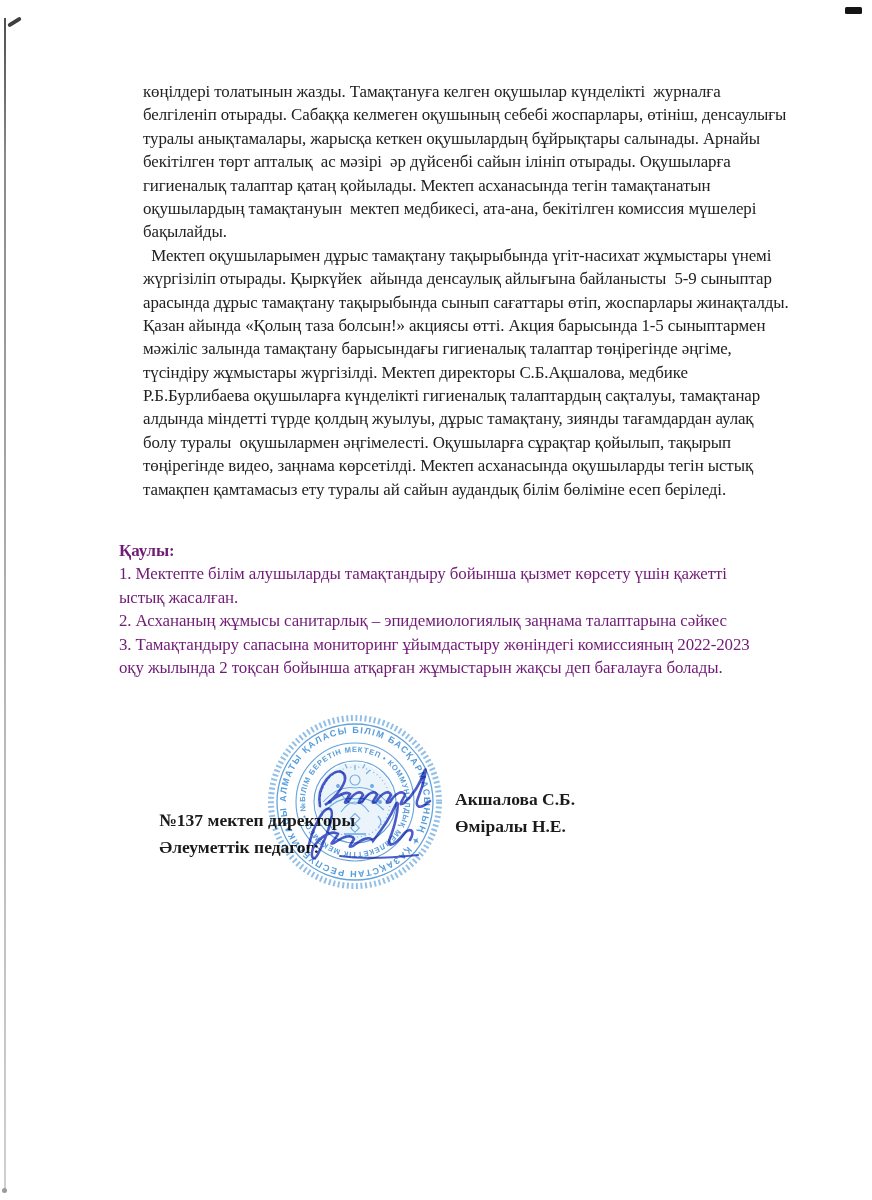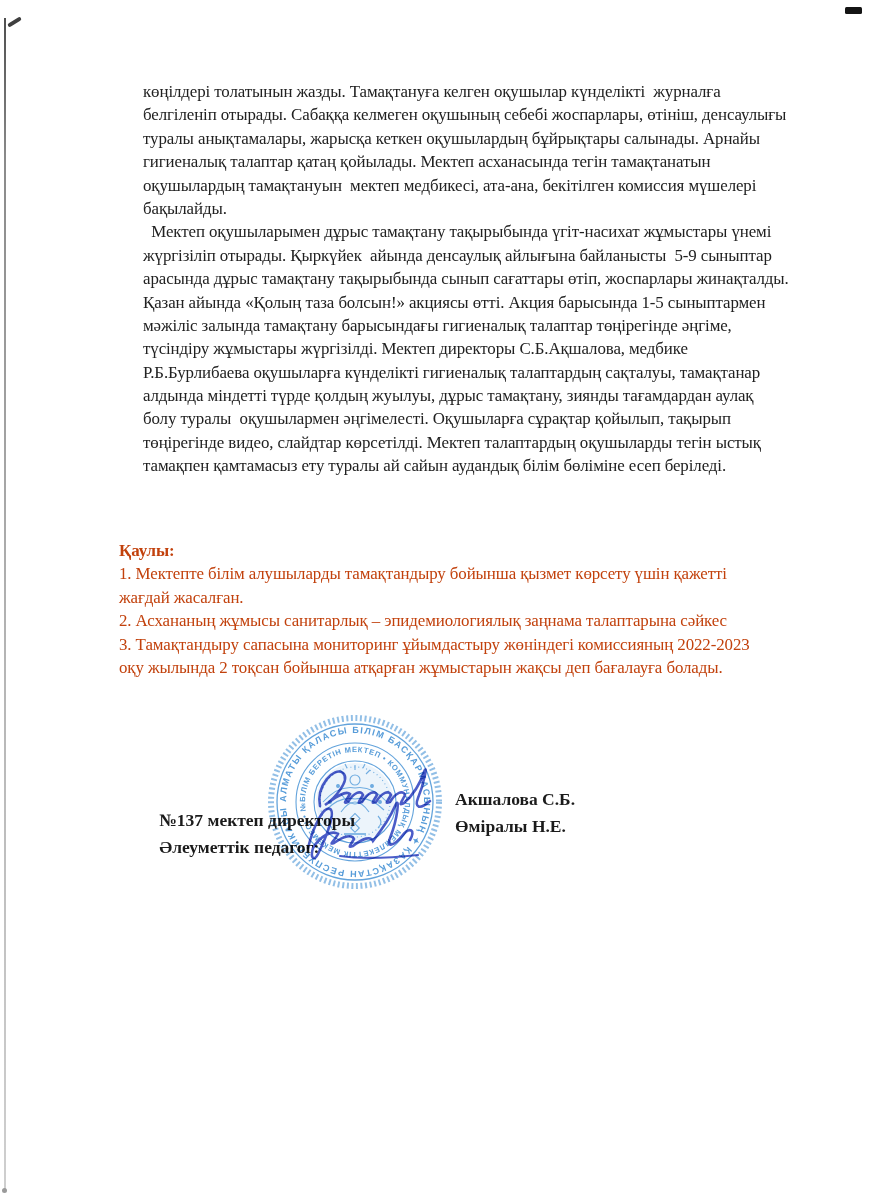--- a/index.html
+++ b/index.html
@@ -27,21 +27,21 @@
   
   .content{
     position:absolute;left:119px;top:80px;width:690px;
     font-size:16.9px;line-height:23.4px;letter-spacing:-0.1px;
     color:#212121;
     margin-left:24px;
   }
   .tline{white-space:pre;height:23.4px;}
   .resolution{
     position:absolute;left:119px;top:539px;width:700px;
-    font-size:16.9px;line-height:23.4px;letter-spacing:-0.1px;color:#c2410c;
+    font-size:16.9px;line-height:23.4px;letter-spacing:-0.1px;color:#701a75;
   }
   .res-heading{font-weight:bold;height:23.4px;white-space:pre;}
   
   .sig-block{
     position:absolute;left:133px;top:789px;width:520px;
     font-size:17.5px;font-weight:bold;color:#1b1b1b;z-index:2;
   }
   .sig-row{position:relative;height:27px;white-space:pre;}
   .sig-name{position:absolute;left:322px;top:0;text-align:right;}
   
@@ -63,44 +63,45 @@
   <div class="edge-line"></div>
   <div class="edge-hook"></div>
   <div class="edge-dot"></div>
   <div class="tr-mark"></div>
 
   <div class="content">
     <div>
         <div class="tline">көңілдері толатынын жазды. Тамақтануға келген оқушылар күнделікті  журналға</div>
         <div class="tline">белгіленіп отырады. Сабаққа келмеген оқушының себебі жоспарлары, өтініш, денсаулығы</div>
         <div class="tline">туралы анықтамалары, жарысқа кеткен оқушылардың бұйрықтары салынады. Арнайы</div>
+        <div class="tline">бекітілген төрт апталық  ас мәзірі  әр дүйсенбі сайын ілініп отырады. Оқушыларға</div>
         <div class="tline">гигиеналық талаптар қатаң қойылады. Мектеп асханасында тегін тамақтанатын</div>
         <div class="tline">оқушылардың тамақтануын  мектеп медбикесі, ата-ана, бекітілген комиссия мүшелері</div>
         <div class="tline">бақылайды.</div>
       </div>
     <div>
         <div class="tline">  Мектеп оқушыларымен дұрыс тамақтану тақырыбында үгіт-насихат жұмыстары үнемі</div>
         <div class="tline">жүргізіліп отырады. Қыркүйек  айында денсаулық айлығына байланысты  5-9 сыныптар</div>
         <div class="tline">арасында дұрыс тамақтану тақырыбында сынып сағаттары өтіп, жоспарлары жинақталды.</div>
         <div class="tline">Қазан айында «Қолың таза болсын!» акциясы өтті. Акция барысында 1-5 сыныптармен</div>
         <div class="tline">мәжіліс залында тамақтану барысындағы гигиеналық талаптар төңірегінде әңгіме,</div>
         <div class="tline">түсіндіру жұмыстары жүргізілді. Мектеп директоры С.Б.Ақшалова, медбике</div>
         <div class="tline">Р.Б.Бурлибаева оқушыларға күнделікті гигиеналық талаптардың сақталуы, тамақтанар</div>
         <div class="tline">алдында міндетті түрде қолдың жуылуы, дұрыс тамақтану, зиянды тағамдардан аулақ</div>
         <div class="tline">болу туралы  оқушылармен әңгімелесті. Оқушыларға сұрақтар қойылып, тақырып</div>
-        <div class="tline">төңірегінде видео, слайдтар көрсетілді. Мектеп талаптардың оқушыларды тегін ыстық</div>
+        <div class="tline">төңірегінде видео, заңнама көрсетілді. Мектеп асханасында оқушыларды тегін ыстық</div>
         <div class="tline">тамақпен қамтамасыз ету туралы ай сайын аудандық білім бөліміне есеп беріледі.</div>
       </div>
   </div>
 
   <div class="resolution">
     <div class="res-heading">Қаулы:</div>
     <div>
         <div class="tline">1. Мектепте білім алушыларды тамақтандыру бойынша қызмет көрсету үшін қажетті</div>
-        <div class="tline">жағдай жасалған.</div>
+        <div class="tline">ыстық жасалған.</div>
         <div class="tline">2. Асхананың жұмысы санитарлық – эпидемиологиялық заңнама талаптарына сәйкес</div>
         <div class="tline">3. Тамақтандыру сапасына мониторинг ұйымдастыру жөніндегі комиссияның 2022-2023</div>
         <div class="tline">оқу жылында 2 тоқсан бойынша атқарған жұмыстарын жақсы деп бағалауға болады.</div>
       </div>
   </div>
 
   <div class="sig-block">
     <div class="sig-row">
       <span>№137 мектеп директоры</span>
       <span class="sig-name">Акшалова С.Б.</span>

